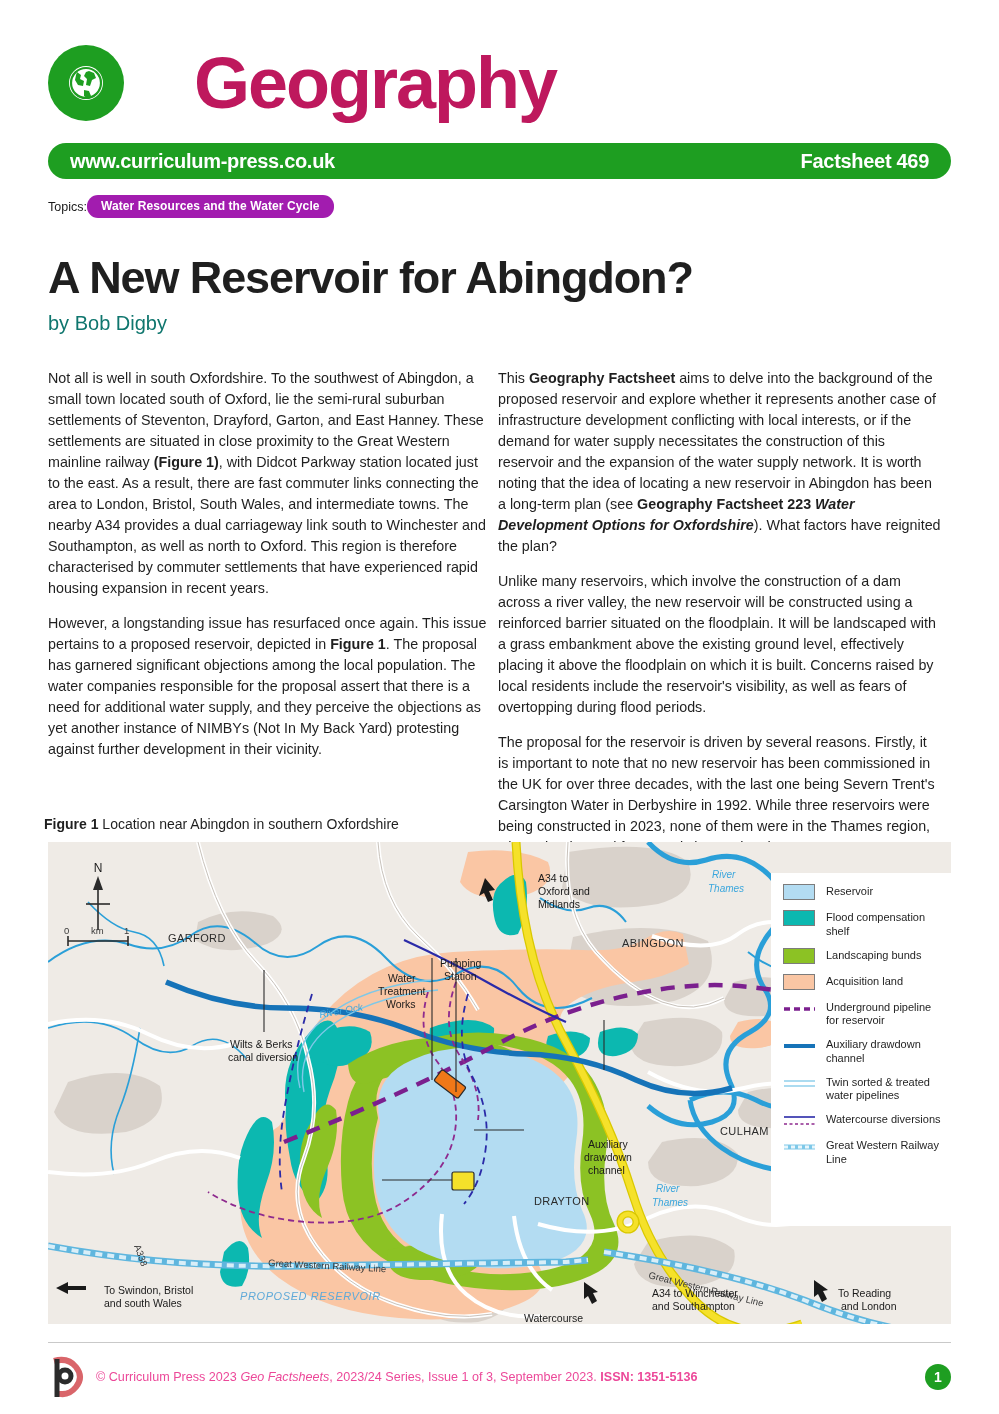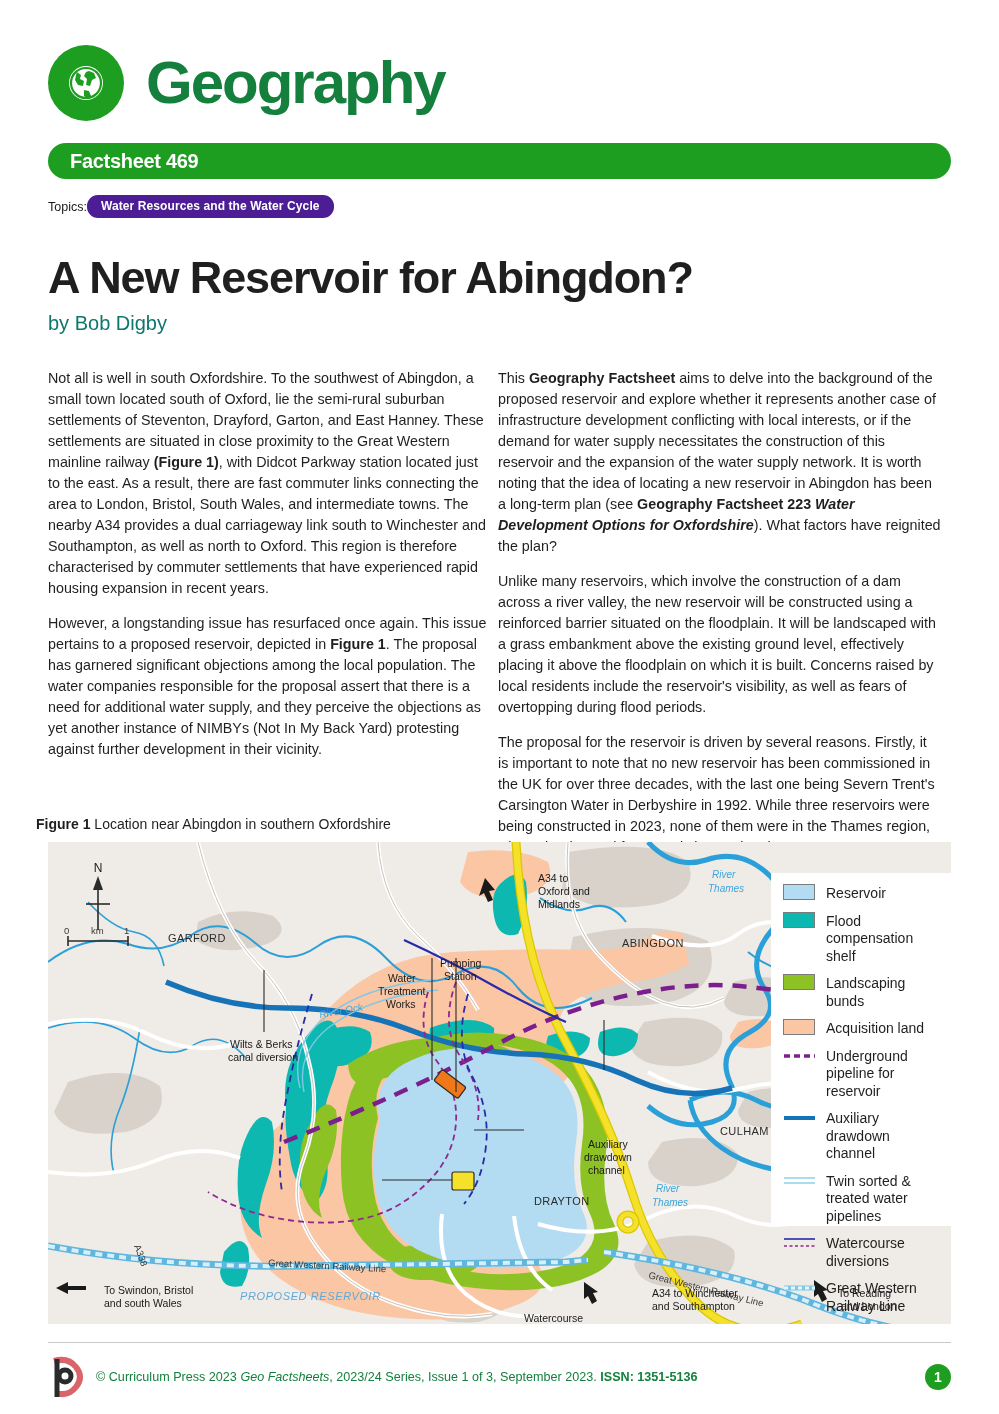--- a/index.html
+++ b/index.html
@@ -17,41 +17,41 @@
   .masthead {
     position: absolute; left: 48px; top: 30px; width: 903px; height: 105px;
     display: flex; align-items: center; gap: 22px;
   }
   .globe-badge {
     width: 76px; height: 76px; border-radius: 50%;
     background: #1e9e21; display: flex; align-items: center; justify-content: center;
     flex: 0 0 auto;
   }
   .brand-title {
-    font-size: 60px; font-weight: bold; letter-spacing: -2px;
-    color: #15803d; line-height: 1; font-family: "Liberation Sans", sans-serif;
+    font-size: 72px; font-weight: bold; letter-spacing: -2px;
+    color: #be185d; line-height: 1; font-family: "Liberation Sans", sans-serif; margin-left: 48px;
   }
 
   .green-bar {
     position: absolute; left: 48px; top: 143px; width: 903px; height: 36px;
     background: #1e9e21; border-radius: 18px;
     display: flex; align-items: center; justify-content: space-between;
     padding: 0 22px;
   }
   .green-bar span {
     color: #ffffff; font-weight: bold; font-size: 20px; letter-spacing: -0.3px;
   }
 
   .topics-row {
     position: absolute; left: 48px; top: 195px;
     display: flex; align-items: center; 
   }
   .topics-label { font-size: 12.5px; color: #1a1a1a; font-weight: normal; }
   .topic-pill {
-    background: #4c1d95; color: #fff; font-size: 12px; font-weight: bold;
+    background: #a21caf; color: #fff; font-size: 12px; font-weight: bold;
     border-radius: 11px; padding: 4px 14px 5px; letter-spacing: 0.1px;
   }
 
   
   .doc-title {
     position: absolute; left: 48px; top: 254px; width: 880px;
     font-size: 45px; font-weight: bold; color: #1f1f1f; letter-spacing: -1.1px;
     line-height: 1.05;
   }
   .byline {
@@ -65,21 +65,21 @@
   .col-right { left: 498px; }
   .col p {
     margin: 0 0 14px 0;
     font-size: 14.3px; line-height: 1.47; color: #1f1f1f; text-align: left;
   }
   .col p b { font-weight: bold; }
   .col p .bi { font-weight: bold; font-style: italic; }
 
   
   .fig-caption {
-    position: absolute; left: 36px; top: 816px;
+    position: absolute; left: 44px; top: 816px;
     font-size: 14px; color: #1f1f1f;
   }
   .fig-caption b { font-weight: bold; }
 
   .map-frame {
     position: absolute; left: 48px; top: 842px; width: 903px; height: 482px;
     background: #efebe6; overflow: hidden;
   }
   .map-svg { position: absolute; inset: 0; width: 100%; height: 100%; }
 
@@ -88,32 +88,32 @@
     position: absolute; right: 0px; top: 31px; width: 180px; height: 353px;
     background: #ffffff; padding: 11px 10px 8px 12px;
   }
   .legend-row {
     display: flex; align-items: flex-start; margin-bottom: 9px;
   }
   .legend-key {
     width: 34px; flex: 0 0 34px; height: 17px; margin-right: 9px; position: relative;
   }
   .legend-swatch { width: 32px; height: 16px; border: 0.7px solid #7c7c7c; }
-  .legend-text { font-size: 14px; line-height: 1.25; color: #1f1f1f; padding-top: 1px; }
+  .legend-text { font-size: 11px; line-height: 1.25; color: #1f1f1f; padding-top: 1px; }
 
   
   .footer-rule {
     position: absolute; left: 48px; top: 1342px; width: 903px; height: 1px; background: #c9c9c9;
   }
   .footer {
     position: absolute; left: 48px; top: 1352px; width: 903px; height: 50px;
     display: flex; align-items: center;
   }
   .footer-logo { width: 36px; height: 44px; flex: 0 0 auto; margin-right: 12px; }
-  .footer-text { font-size: 12.6px; color: #15803d; flex: 1 1 auto; }
+  .footer-text { font-size: 12.6px; color: #ec4899; flex: 1 1 auto; }
   .footer-text i { font-style: italic; }
   .footer-text b { font-weight: bold; }
   .page-badge {
     width: 26px; height: 26px; border-radius: 50%; background: #1e9e21;
     color: #fff; font-size: 14px; font-weight: bold;
     display: flex; align-items: center; justify-content: center; flex: 0 0 auto;
   }
 
   
   .mtown { font: 11px "Liberation Sans", sans-serif; fill: #2b2b2b; letter-spacing: .4px; }
@@ -132,20 +132,21 @@
       <path d="M24 9 A15 15 0 0 1 39 24 A15 15 0 0 1 24 39 A15 15 0 0 1 9 24 A15 15 0 0 1 24 9 Z" fill="none" stroke="#1e9e21" stroke-width="2.2"></path>
       <path d="M15 13 l4 3 l-1 4 l4 2 l-1 5 l-5 -1 l-3 -5 l1 -5 z" fill="#1e9e21"></path>
       <path d="M27 12 l5 2 l2 5 l-4 2 l-2 6 l-4 -1 l1 -6 l-3 -3 l2 -4 z" fill="#1e9e21"></path>
       <path d="M22 31 l5 1 l2 5 l-3 3 l-4 -3 z" fill="#1e9e21"></path>
     </svg>
   </div>
   <div class="brand-title">Geography</div>
 </div>
 
 <div class="green-bar">
+  <span>www.curriculum-press.co.uk</span>
   <span>Factsheet 469</span>
 </div>
 
 <div class="topics-row">
   <div class="topics-label">Topics:</div>
   <div class="topic-pill">Water Resources and the Water Cycle</div>
 </div>
 
 <div class="doc-title">A New Reservoir for Abingdon?</div>
 <div class="byline">by Bob Digby</div>

